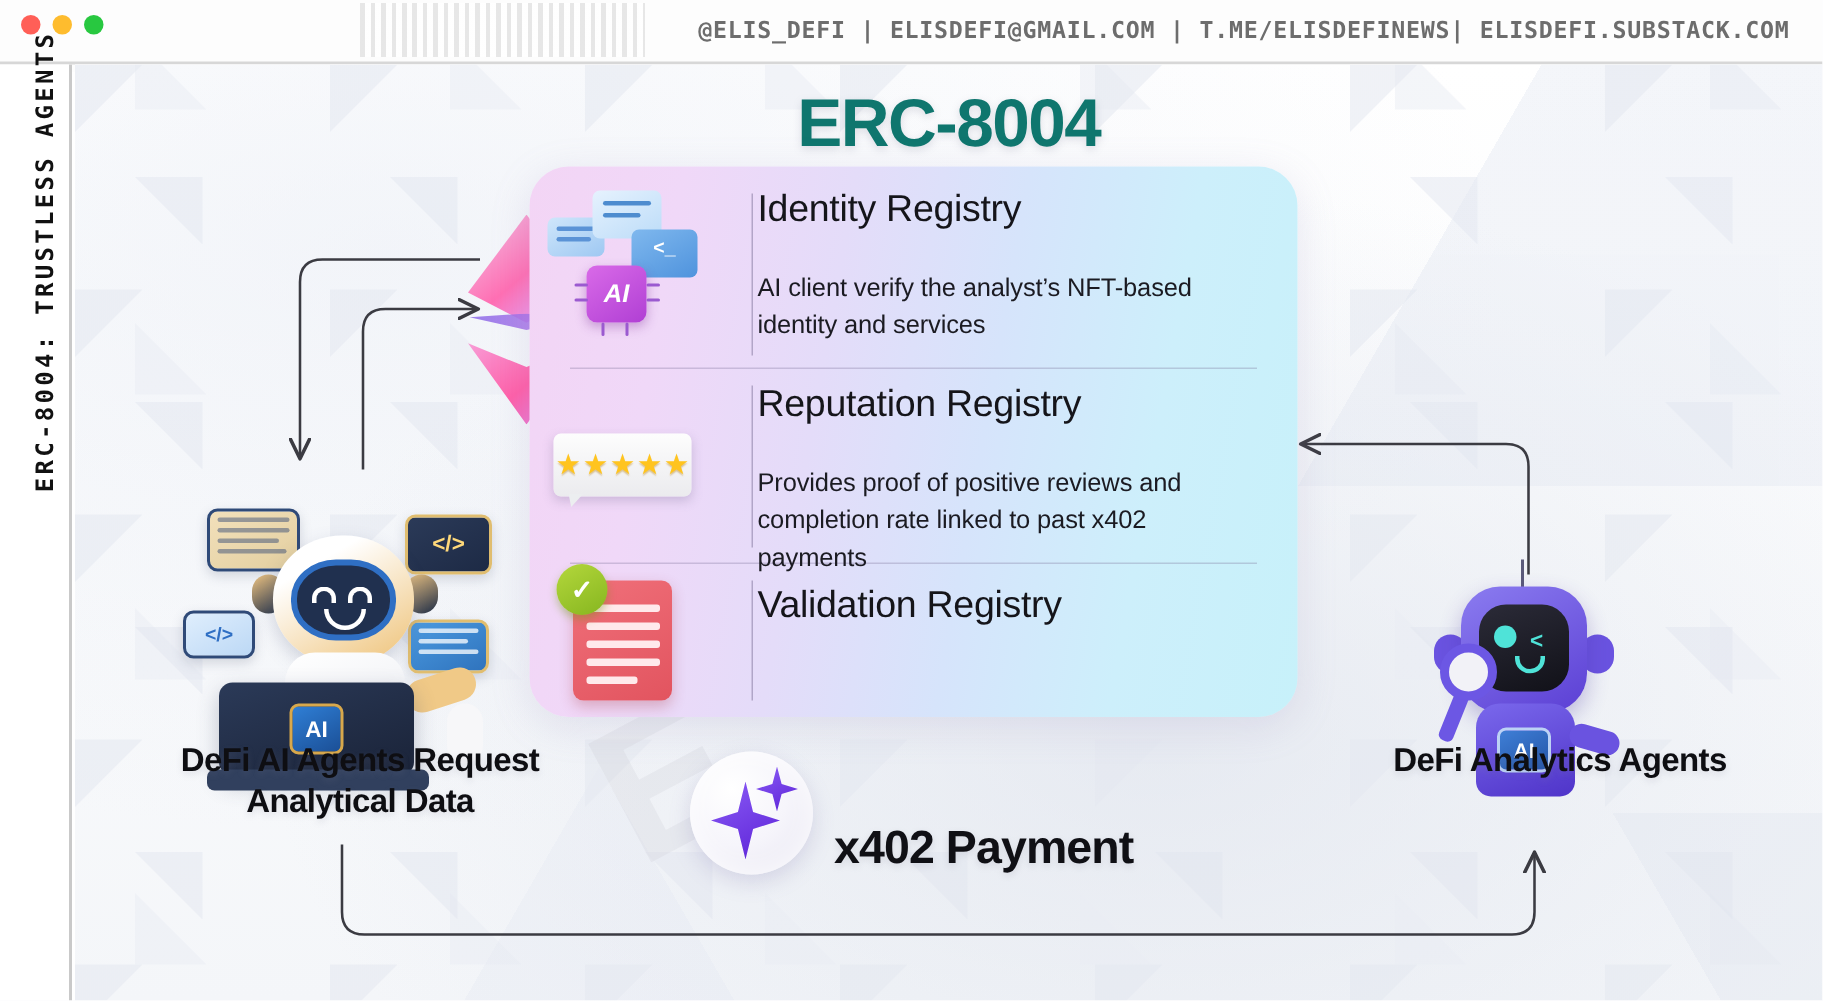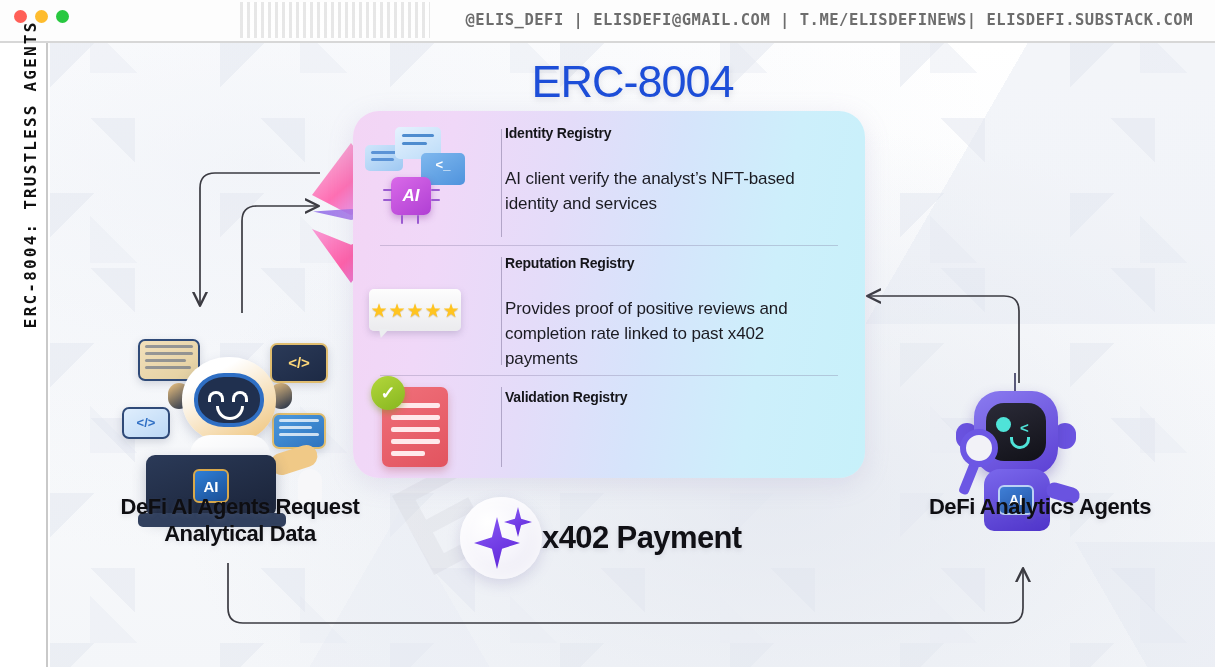--- a/index.html
+++ b/index.html
@@ -79,22 +79,22 @@
   #watermark{
     position:absolute; left:350px; top:400px;
     font-size:130px; font-weight:bold; color:rgba(200,200,210,.22);
     letter-spacing:4px; transform:rotate(-28deg); pointer-events:none;
   }
 
   
   #page-title{
     position:absolute; left:0; top:13px; width:1165px;
     text-align:center;
-    font-size:45px; font-weight:normal; letter-spacing:-1px;
-    color:#1d4ed8;
+    font-size:45px; font-weight:bold; letter-spacing:-1px;
+    color:#0f766e;
     text-shadow:0 2px 6px rgba(120,120,140,.22);
   }
 
   
   #registry-card{
     position:absolute; left:303px; top:68px; width:512px; height:367px;
     border-radius:26px;
     background:linear-gradient(100deg,#f3d5f5 0%, #f0d8f8 18%, #e4dcf9 38%, #d6e4fb 58%, #cdeffb 78%, #c7f1fa 100%);
     box-shadow:0 6px 26px rgba(150,140,190,.18);
     overflow:hidden;
@@ -119,21 +119,21 @@
   }
   .registry-divider{
     position:absolute; width:1px; background:rgba(110,100,140,.45);
   }
   #div-0{ left:148px; top:18px;  height:108px; }
   #div-1{ left:148px; top:146px; height:108px; }
   #div-2{ left:148px; top:276px; height:80px; }
 
   .registry-text{ padding:14px 24px 0 28px; }
   .registry-head{
-    font-size:14px; font-weight:bold; color:#15151a; letter-spacing:-.2px;
+    font-size:25px; font-weight:normal; color:#15151a; letter-spacing:-.2px;
     margin-bottom:6px;
   }
   .registry-body{
     font-size:17px; color:#1b1b22; line-height:1.47; letter-spacing:-.1px;margin-top:26px;
   }
   .r2 .registry-text{ padding-top:14px; }
   .r1 .registry-text{ padding-top:10px; }
 
   
   .art{ position:relative; width:100px; height:94px; }
@@ -308,21 +308,21 @@
   .rr-mag-handle{
     position:absolute; left:14px; top:88px; width:10px; height:34px;
     background:#6c57e4; border-radius:4px; transform:rotate(22deg);
   }
   .rr-armR{
     position:absolute; left:96px; top:112px; width:34px; height:16px;
     border-radius:9px; background:#6a53e0; transform:rotate(16deg);
   }
 
   
-  #x402-group{ position:absolute; left:410px; top:450px; width:350px; height:90px; display:flex; align-items:center; }
+  #x402-group{ position:absolute; left:410px; top:450px; width:350px; height:90px; display:flex; align-items:flex-end; gap:14px; }
   #x402-orb{
     position:relative; width:82px; height:82px; border-radius:50%;
     background:radial-gradient(circle at 34% 30%, #ffffff 0%, #f6f5fb 48%, #e6e4f1 100%);
     box-shadow:0 5px 14px rgba(120,110,170,.22), inset 0 0 18px rgba(255,255,255,.9);
   }
   .spark{
     position:absolute;
     background:linear-gradient(150deg,#8b5cf6,#5b21d6);
     clip-path:polygon(50% 0,61% 39%,100% 50%,61% 61%,50% 100%,39% 61%,0 50%,39% 39%);
   }

